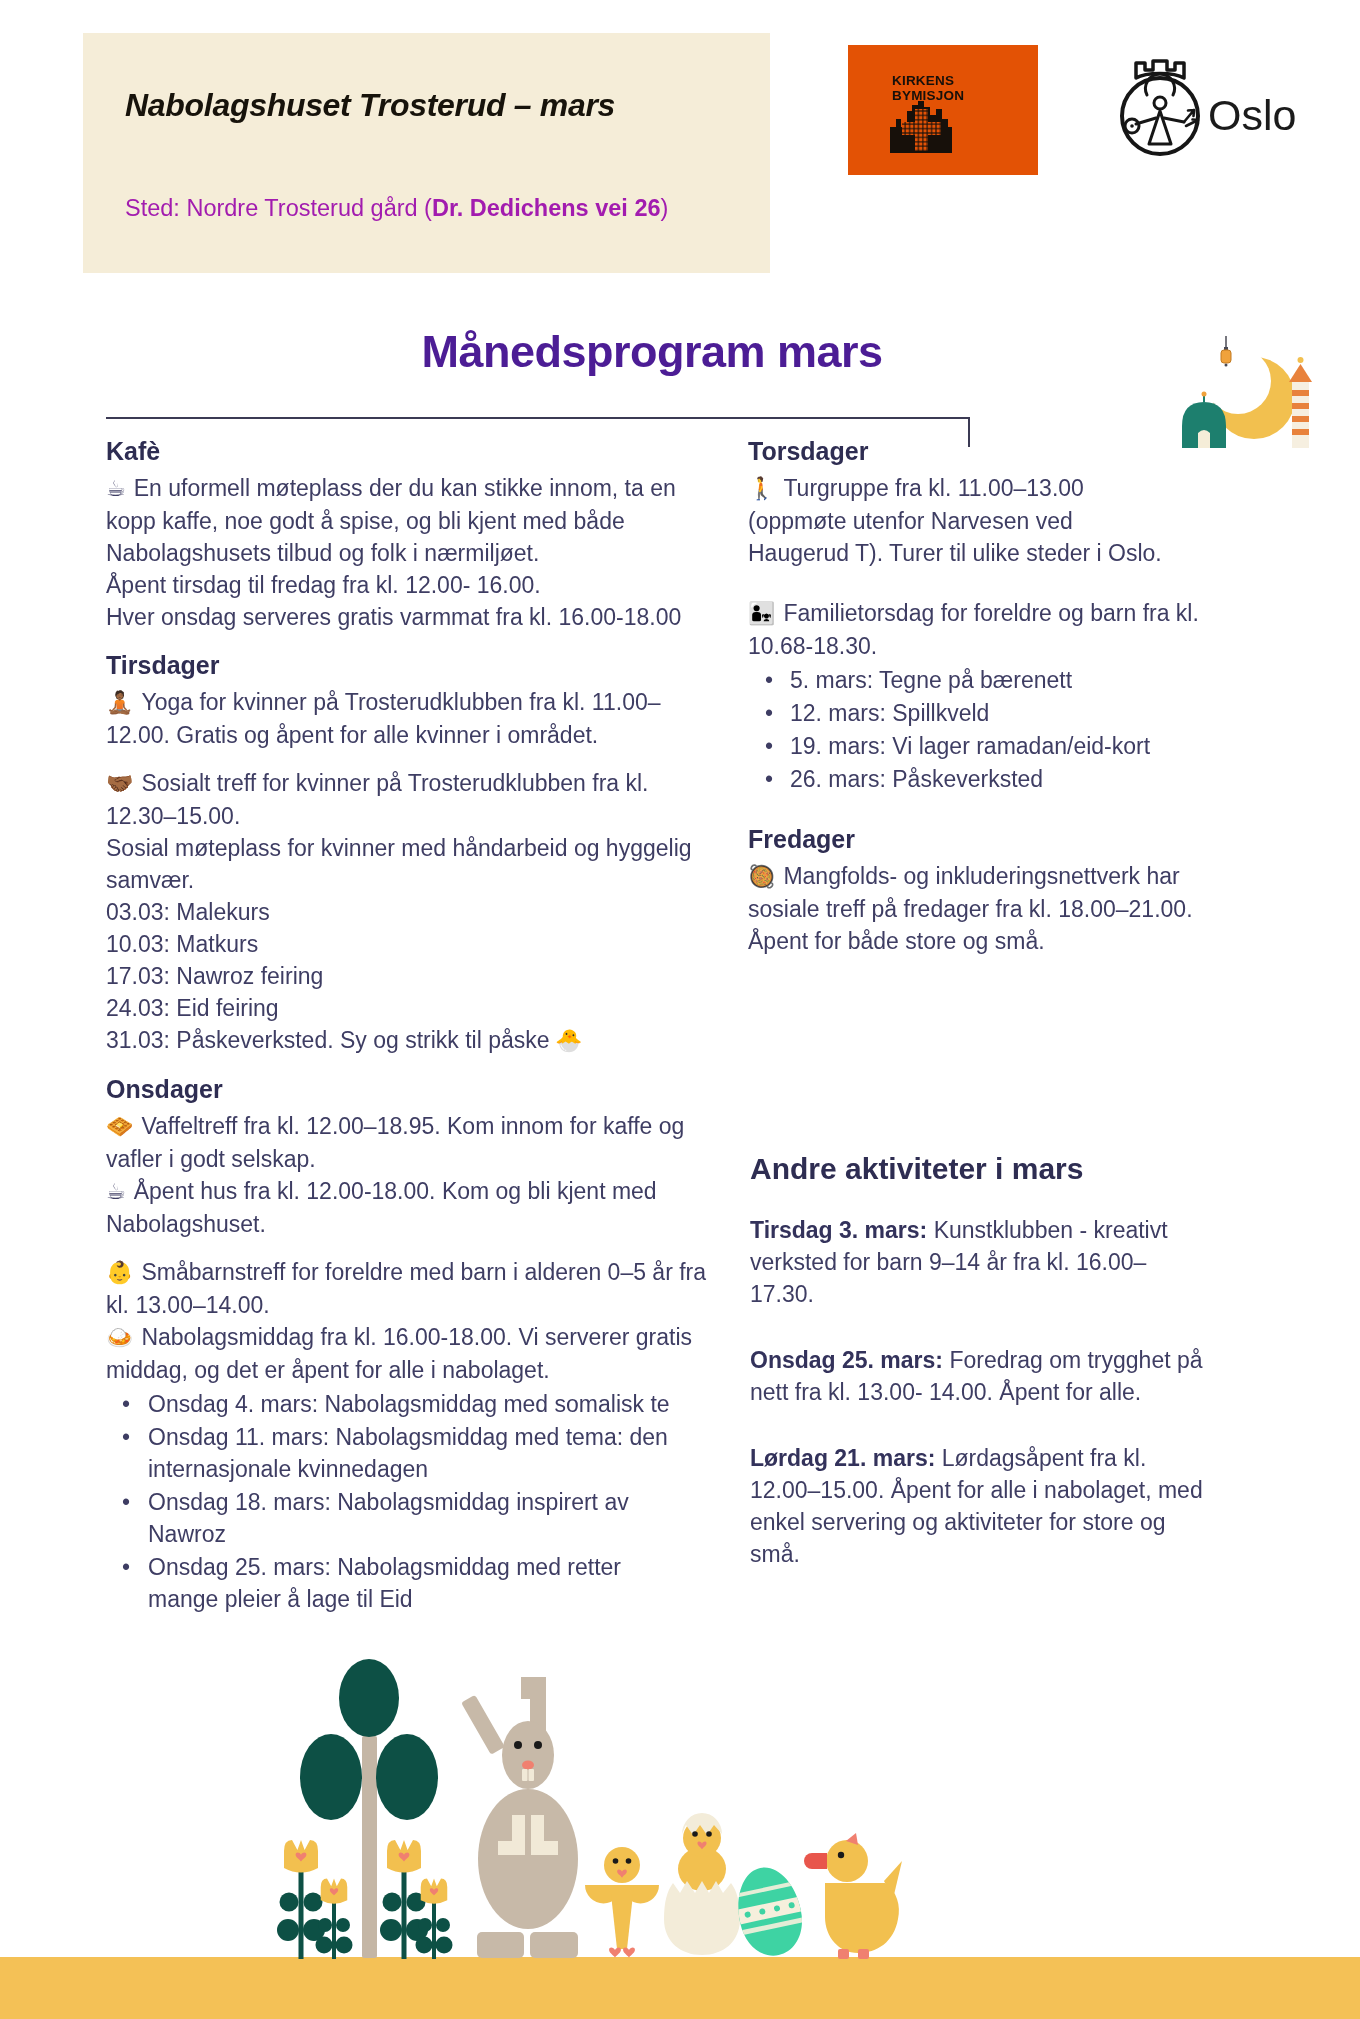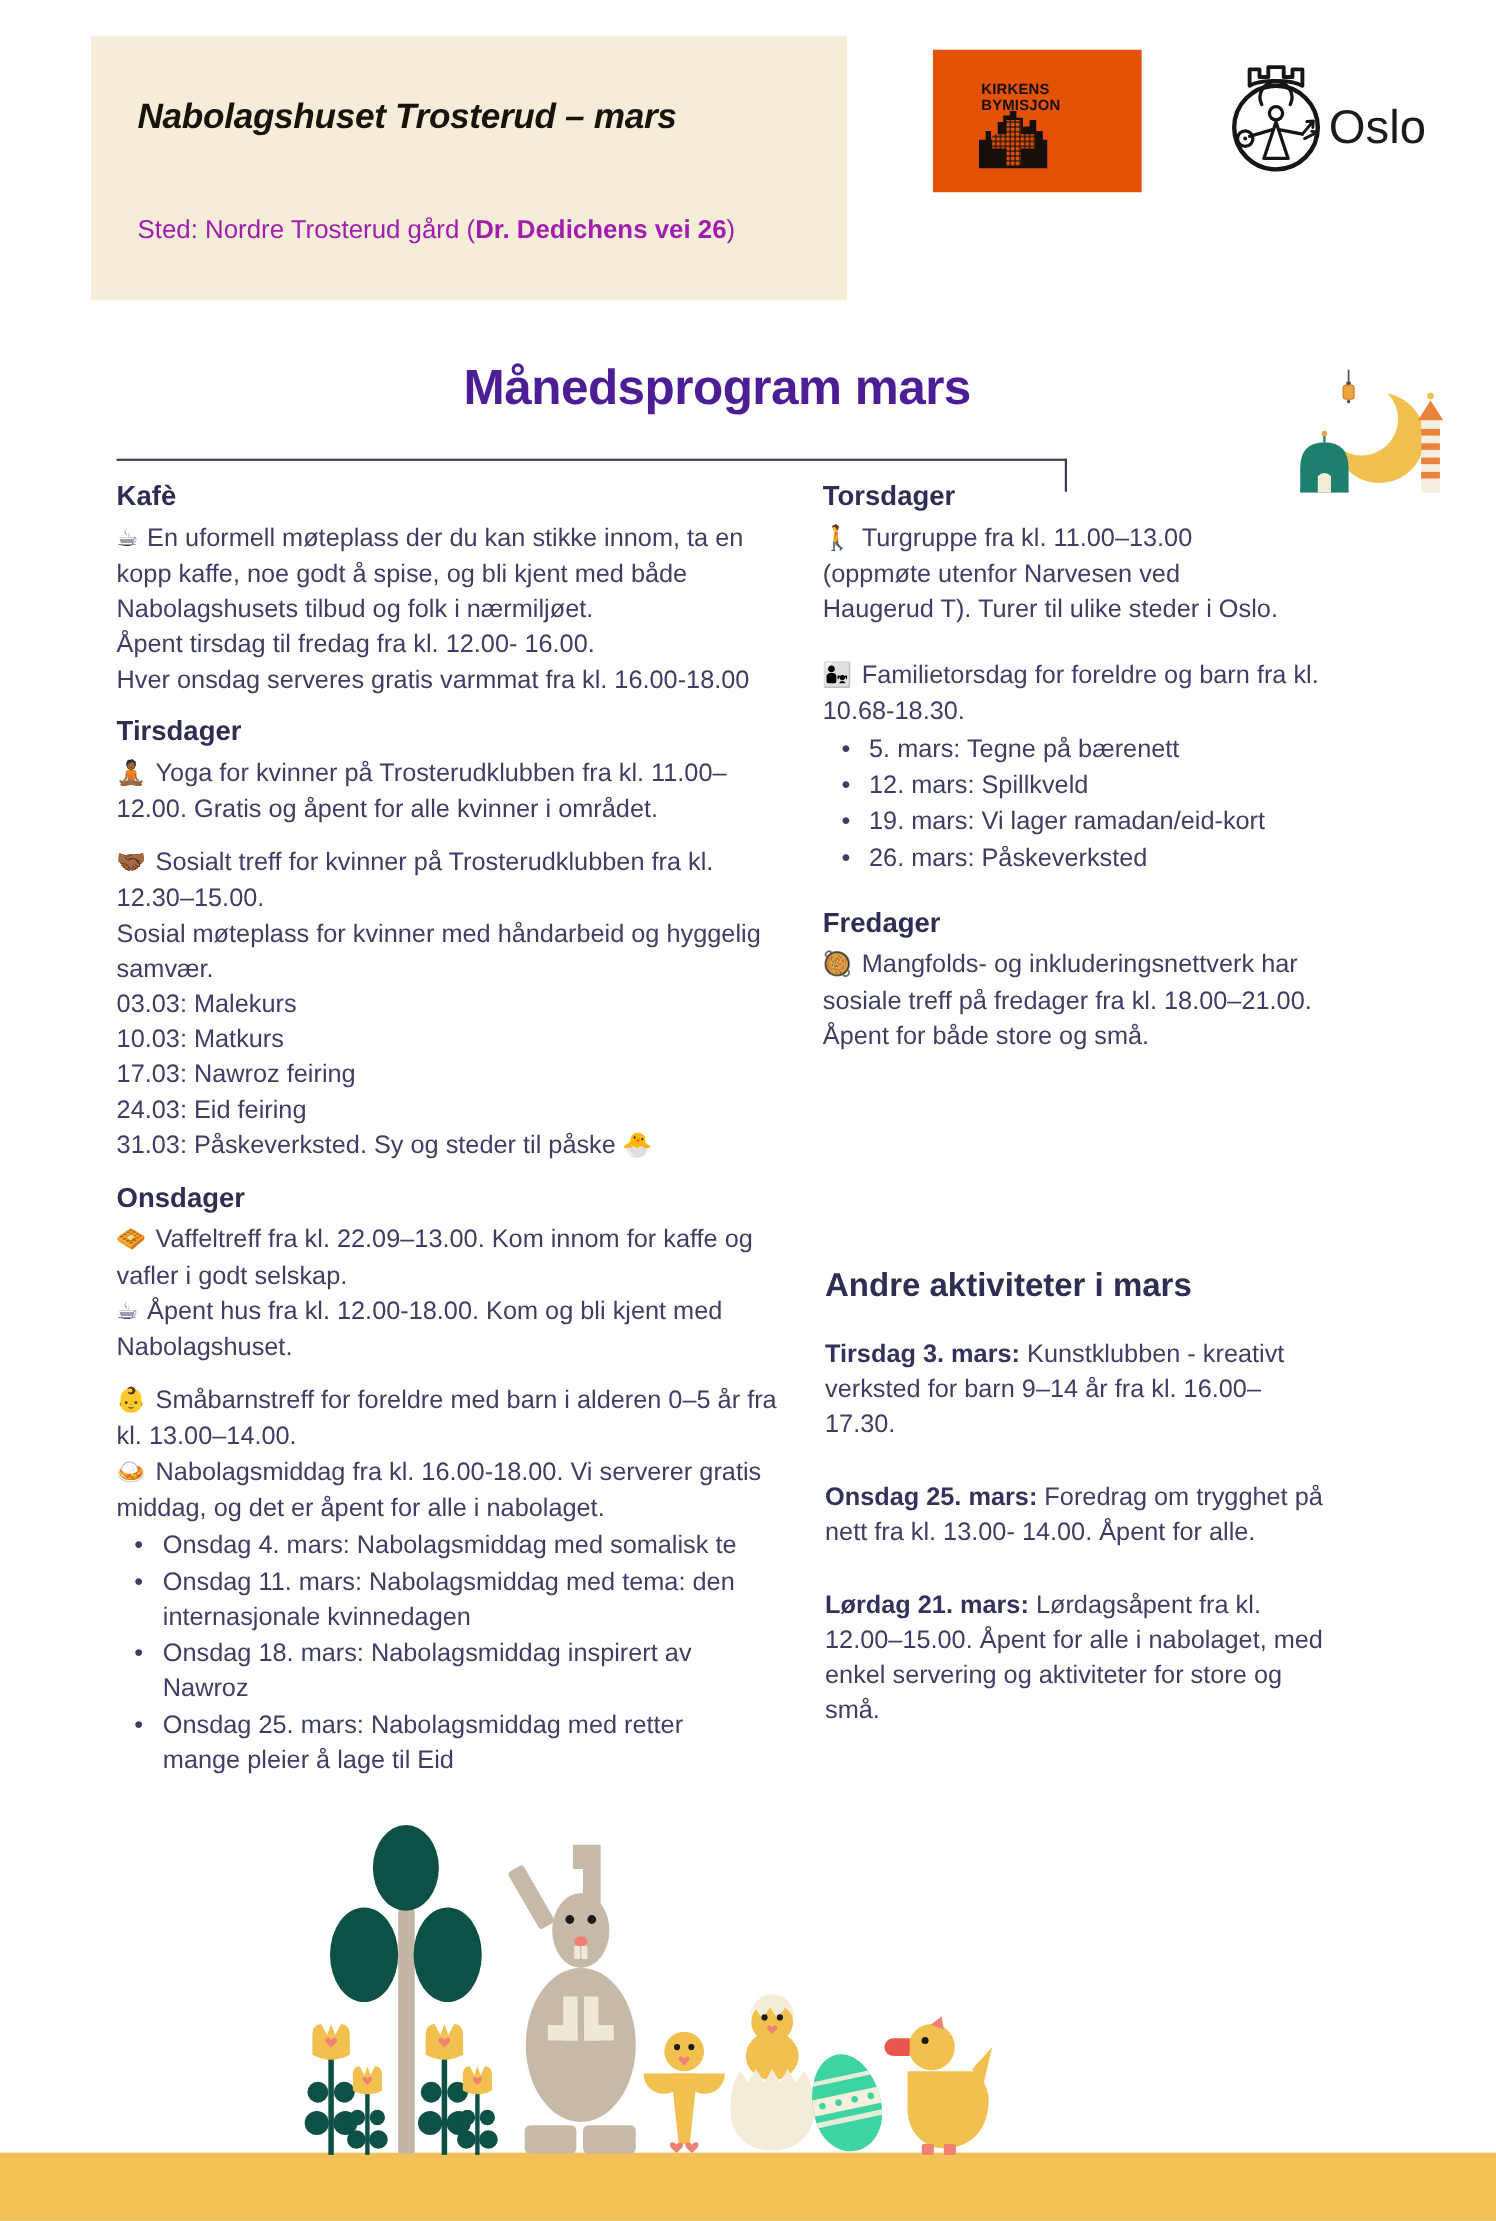--- a/index.html
+++ b/index.html
@@ -155,24 +155,24 @@
     <p>Hver onsdag serveres gratis varmmat fra kl. 16.00-18.00</p>
 
     <h3>Tirsdager</h3>
     <p><span class="emoji">🧘🏾</span><span>Yoga for kvinner på Trosterudklubben fra kl. 11.00–12.00. Gratis og åpent for alle kvinner i området.</span></p>
     <p class="mt"><span class="emoji">🤝🏾</span><span>Sosialt treff for kvinner på Trosterudklubben fra kl. 12.30–15.00.</span></p>
     <p>Sosial møteplass for kvinner med håndarbeid og hyggelig samvær.</p>
     <p>03.03: Malekurs</p>
     <p>10.03: Matkurs</p>
     <p>17.03: Nawroz feiring</p>
     <p>24.03: Eid feiring</p>
-    <p><span>31.03: Påskeverksted. Sy og steder til påske</span><span class="emoji-after">🐣</span></p>
+    <p><span>31.03: Påskeverksted. Sy og strikk til påske</span><span class="emoji-after">🐣</span></p>
 
     <h3>Onsdager</h3>
-    <p><span class="emoji">🧇</span><span>Vaffeltreff fra kl. 22.09–13.00. Kom innom for kaffe og vafler i godt selskap.</span></p>
+    <p><span class="emoji">🧇</span><span>Vaffeltreff fra kl. 12.00–18.95. Kom innom for kaffe og vafler i godt selskap.</span></p>
     <p><span class="emoji">☕</span><span>Åpent hus fra kl. 12.00-18.00. Kom og bli kjent med Nabolagshuset.</span></p>
     <p class="mt"><span class="emoji">👶</span><span>Småbarnstreff for foreldre med barn i alderen 0–5 år fra kl. 13.00–14.00.</span></p>
     <p><span class="emoji">🍛</span><span>Nabolagsmiddag fra kl. 16.00-18.00. Vi serverer gratis middag, og det er åpent for alle i nabolaget.</span></p>
     <ul class="bullets">
       <li>Onsdag 4. mars: Nabolagsmiddag med somalisk te</li>
       <li>Onsdag 11. mars: Nabolagsmiddag med tema: den internasjonale kvinnedagen</li>
       <li>Onsdag 18. mars: Nabolagsmiddag inspirert av Nawroz</li>
       <li>Onsdag 25. mars: Nabolagsmiddag med retter mange pleier å lage til Eid</li>
     </ul>
   </div>

